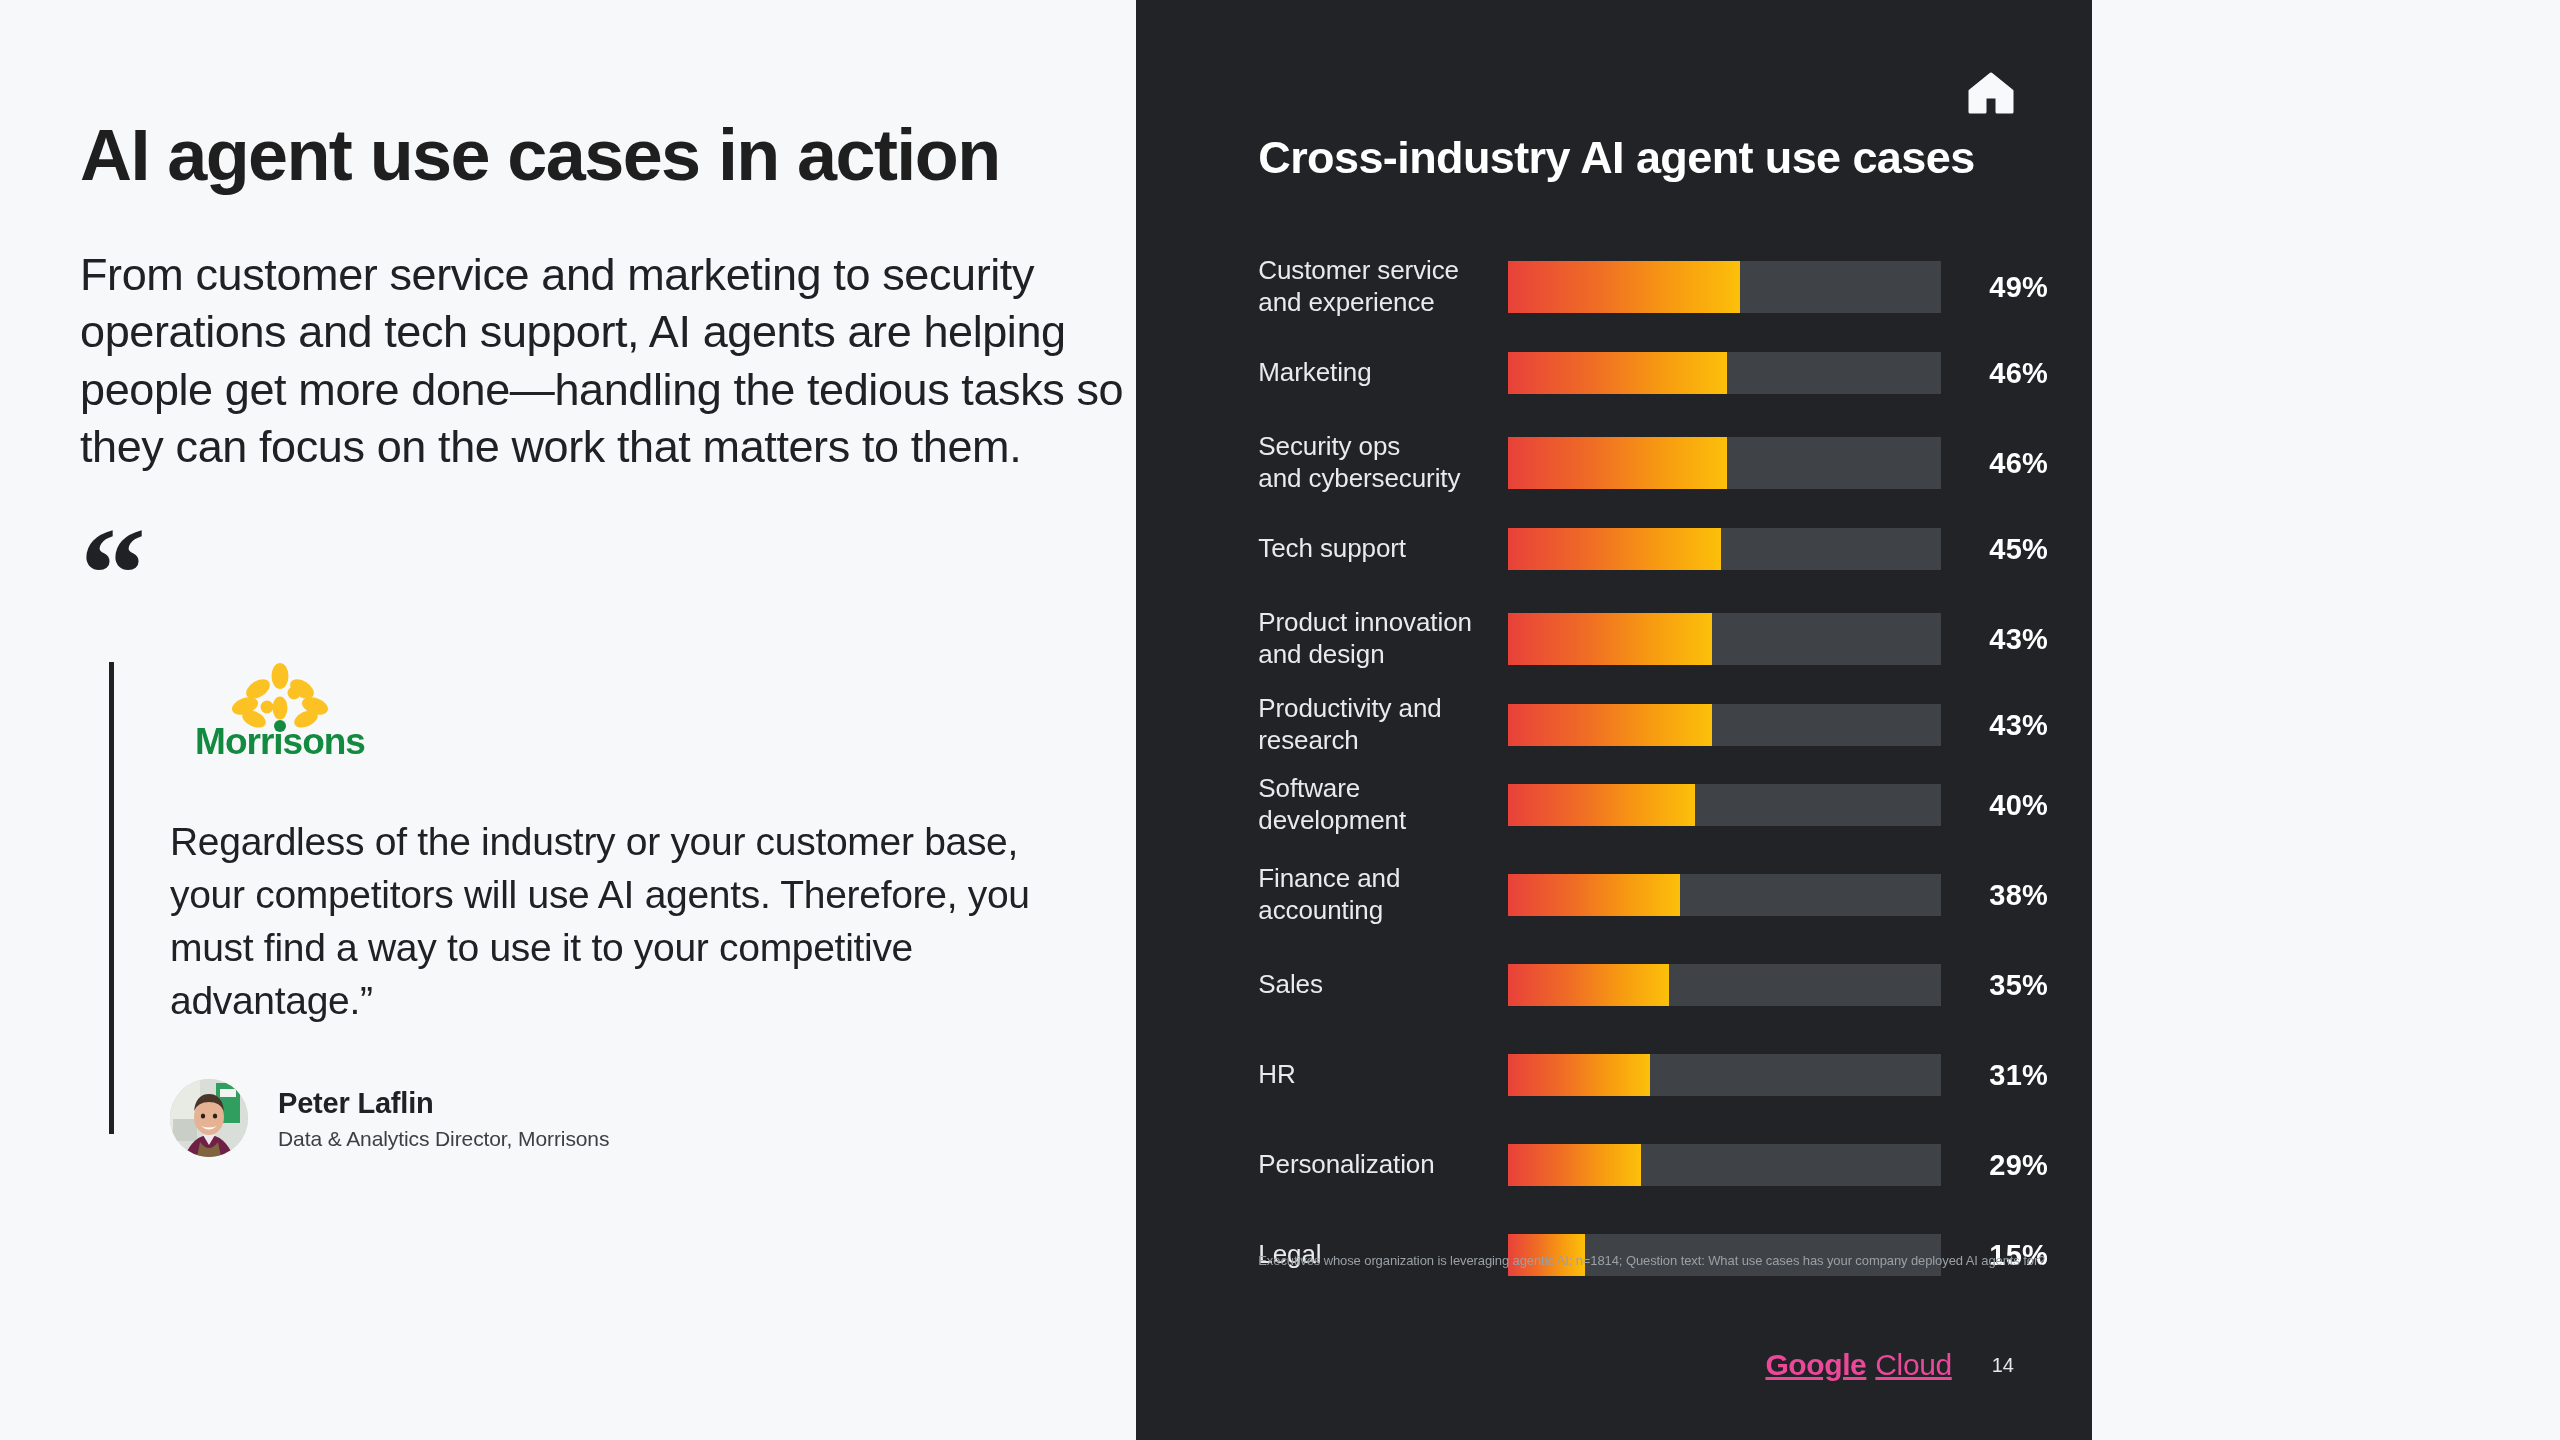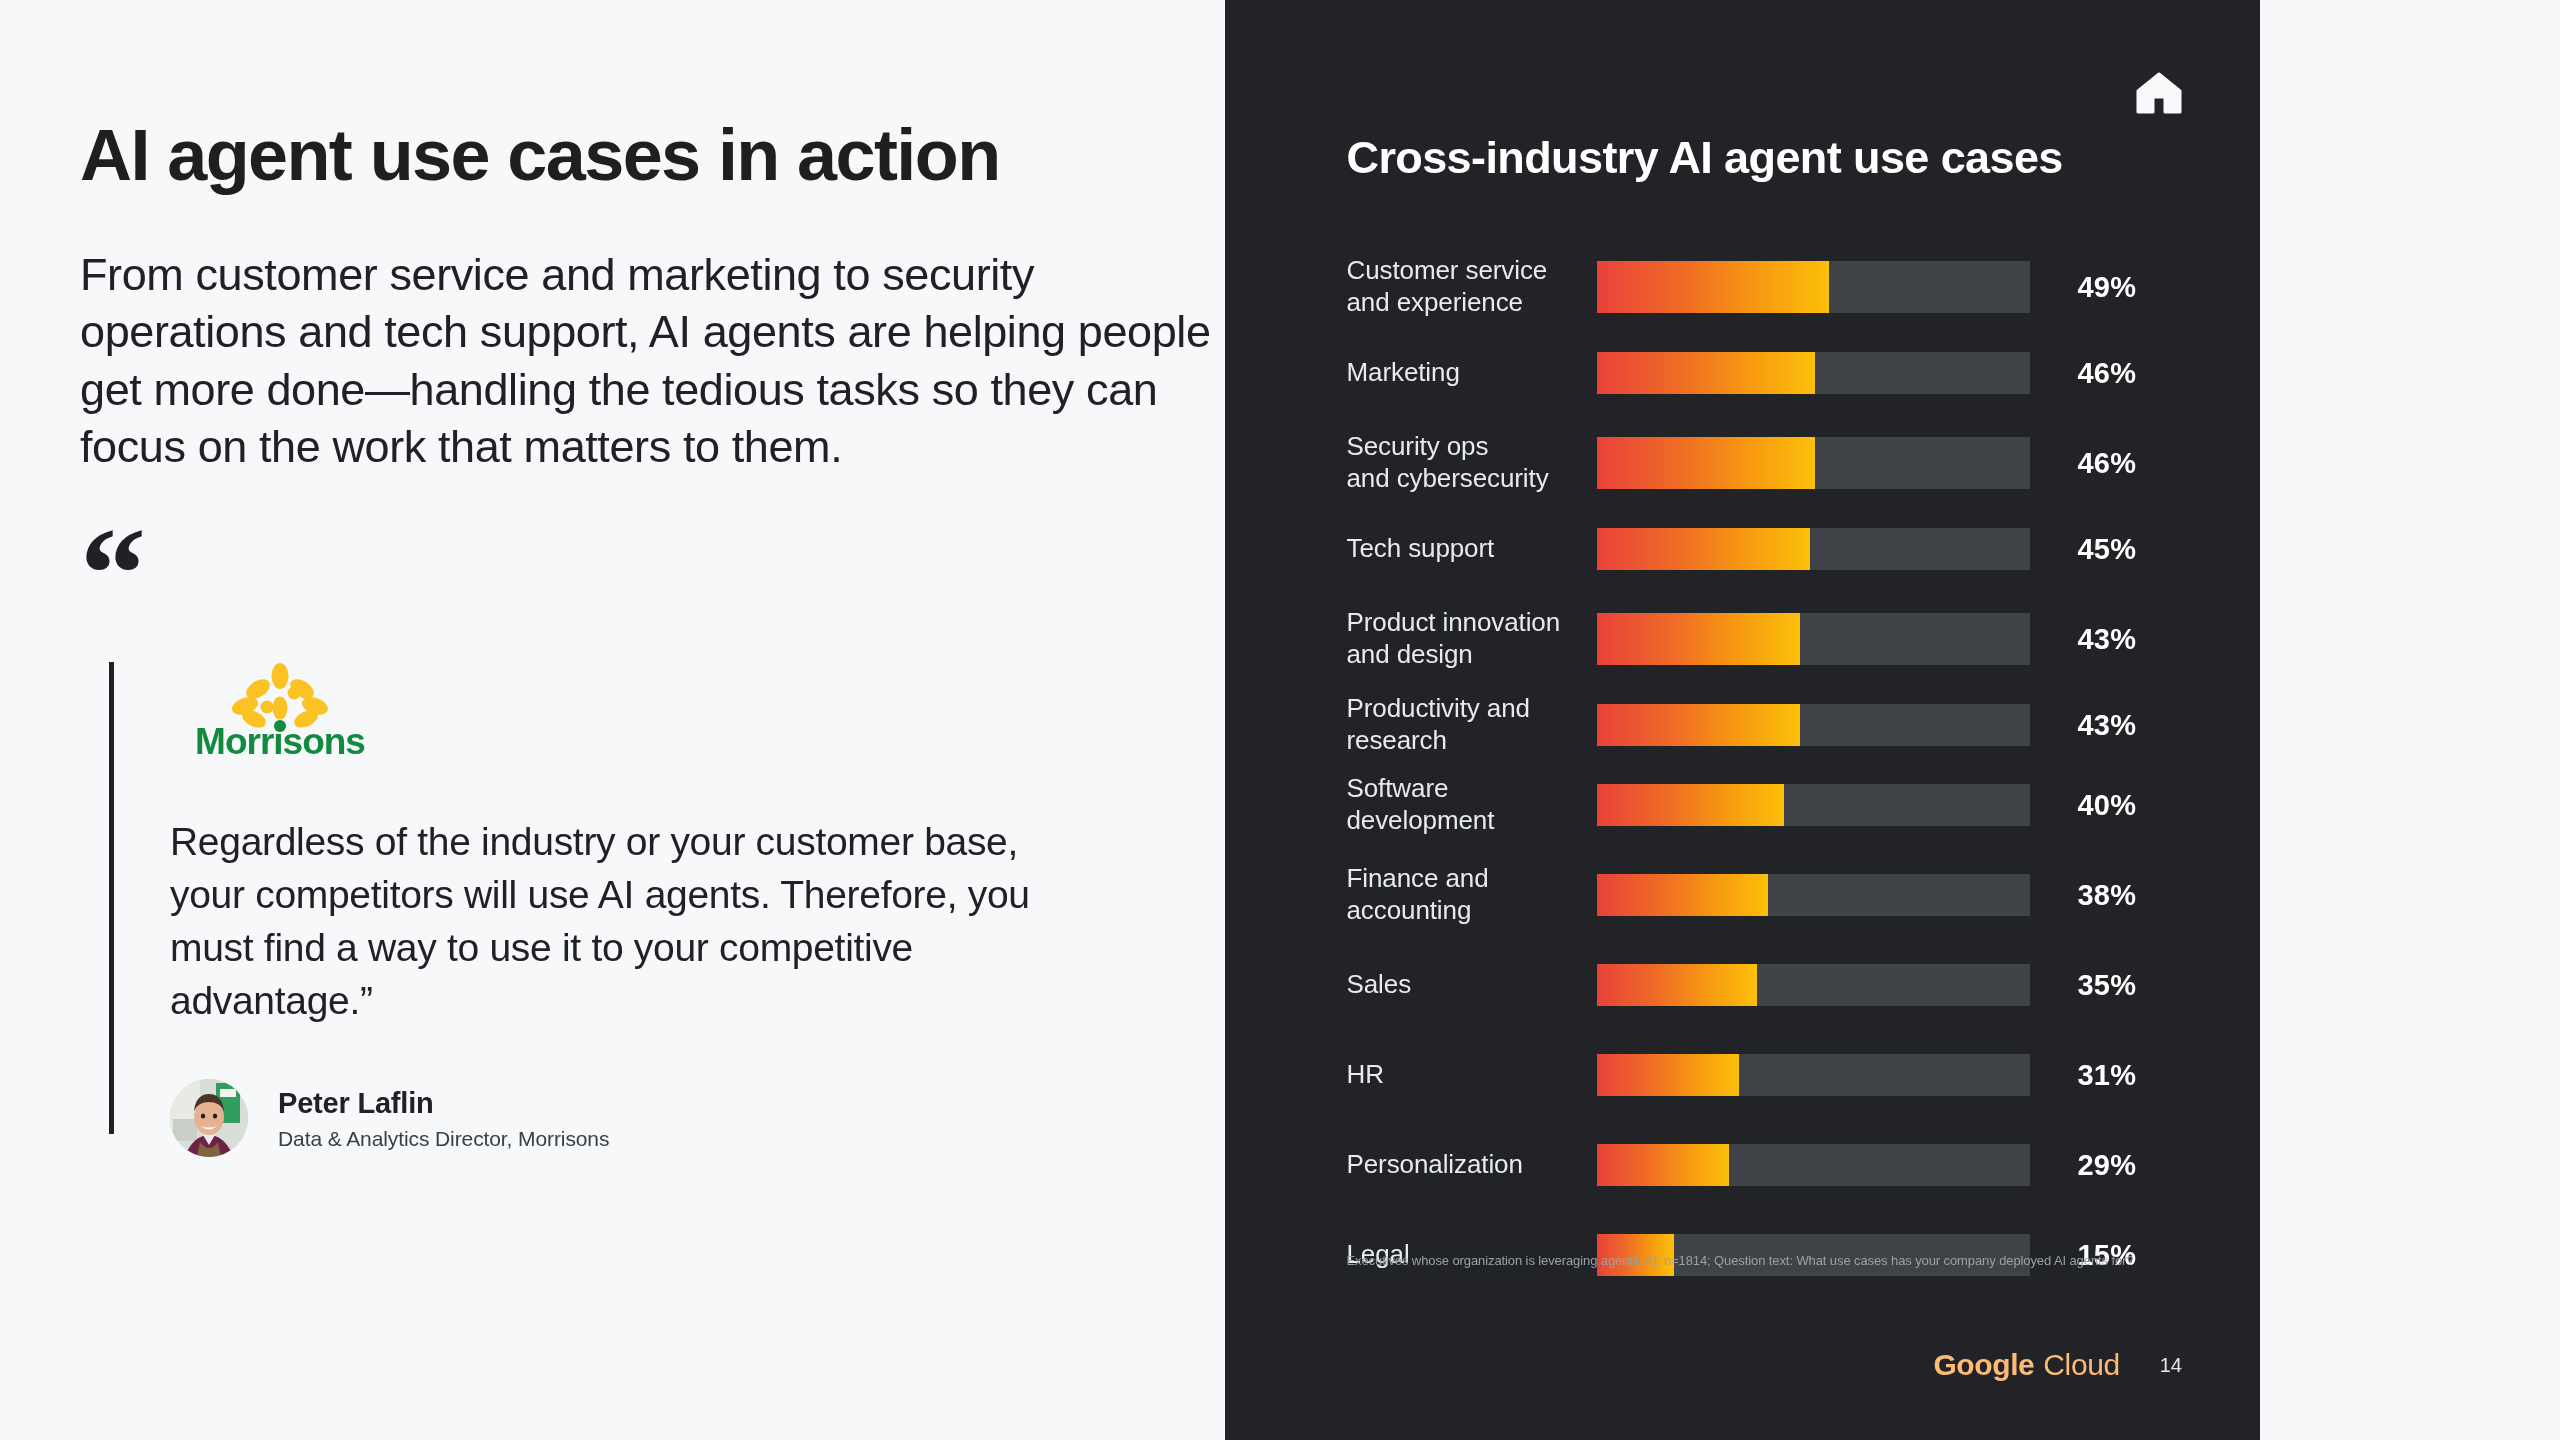--- a/index.html
+++ b/index.html
@@ -1,21 +1,21 @@
 <!DOCTYPE html>
 <html><head>
 <meta charset="utf-8">
 <style>
   * { margin:0; padding:0; box-sizing:border-box; }
   html,body { width:2560px; height:1440px; overflow:hidden; }
   body {
     font-family:"Liberation Sans", sans-serif;
     background:#f6f8fa;
   }
-  .slide { position:relative; width:2260px; height:1440px; display:flex; }
+  .slide { position:relative; width:2092px; height:1440px; display:flex; }
 
   
   .left {
     width:1382px; height:1440px; background:#f6f8fa;
     padding:118px 0 0 80px; position:relative;
   }
   .headline {
     font-size:72px; font-weight:700; color:#1f1f1f;
     letter-spacing:-1.6px; line-height:1.05;
   }
@@ -86,21 +86,21 @@
     color:#ffffff; letter-spacing:0.2px;
   }
   .footnote {
     position:absolute; left:122px; top:1253px; width:940px;
     font-size:13px; color:#9aa0a6; letter-spacing:-0.1px;
   }
   .footer {
     position:absolute; right:78px; bottom:58px;
     display:flex; align-items:center; gap:40px;
   }
-  .gc-logo { font-size:30px; color:#fdba74; letter-spacing:-0.4px; }
+  .gc-logo { font-size:30px; color:#ec4899; letter-spacing:-0.4px;text-decoration:underline; }
   .gc-logo .g { font-weight:700; }
   .gc-logo .c { font-weight:400; margin-left:9px; }
   .page-num { font-size:20px; color:#e5e5e5; }
 </style>
 </head>
 <body>
 
 <div class="slide">
 
   <div class="left">

